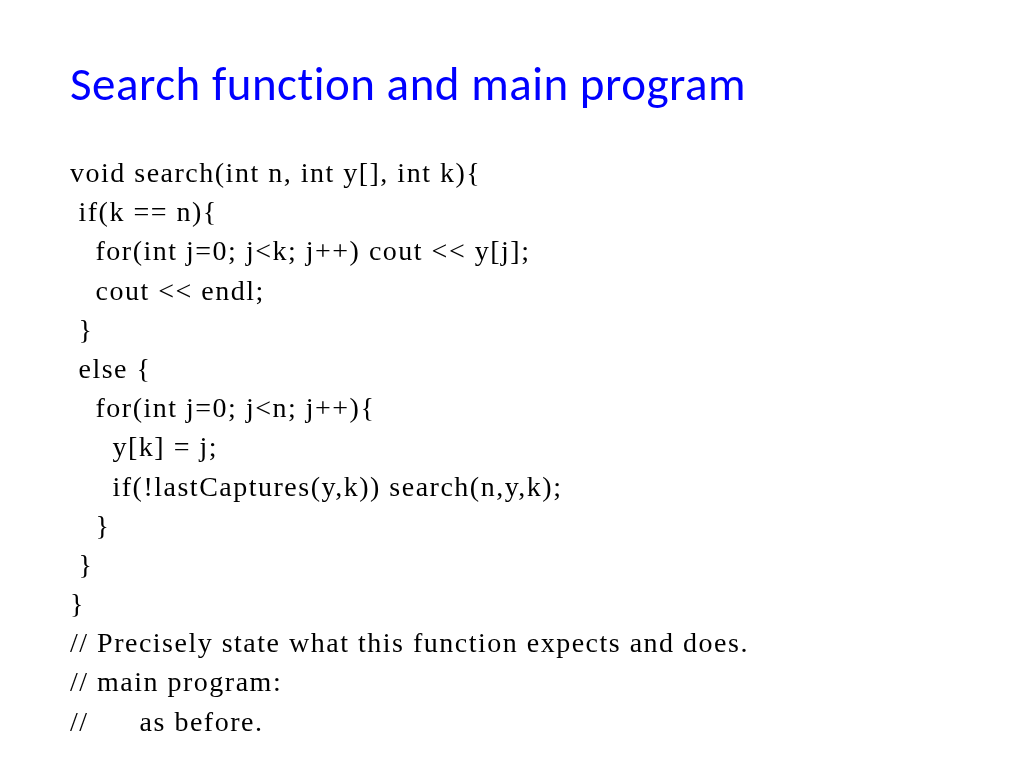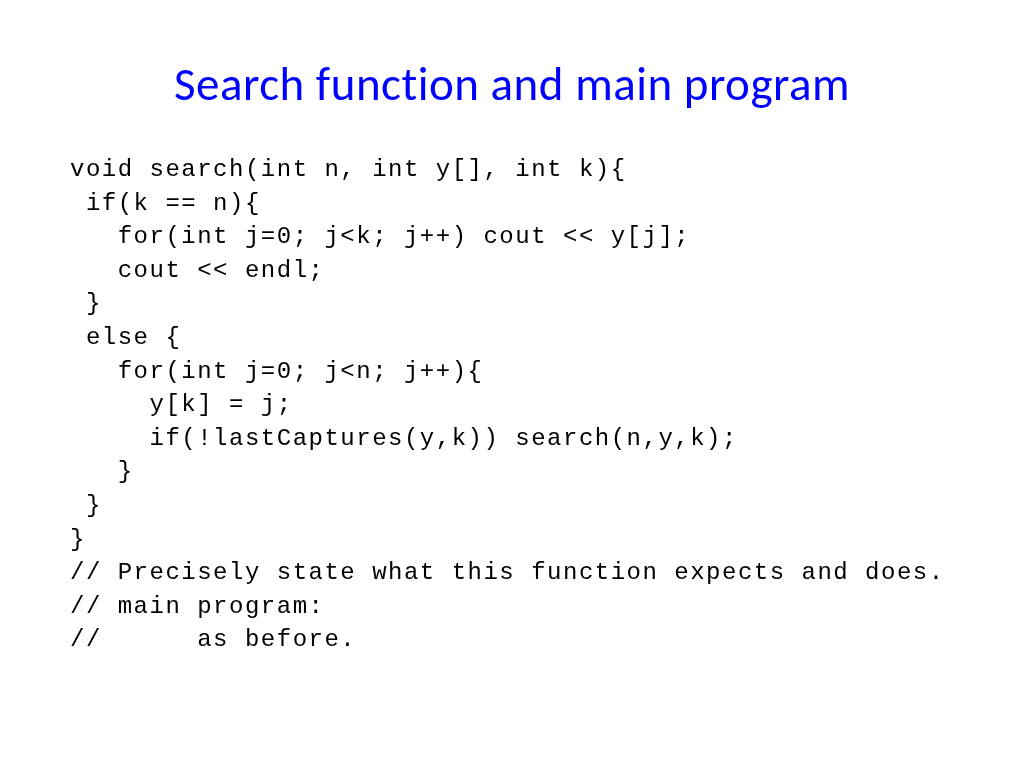--- a/index.html
+++ b/index.html
@@ -18,25 +18,24 @@
       width: 100%;
       height: 100%;
       padding: 55px 70px;
     }
     .title {
       color: #0000ff;
       font-size: 47px;
       font-weight: 400;
       margin-bottom: 40px;
       letter-spacing: 0.5px;
-      text-align: center;
     }
     .code-block {
-      font-family: Liberation Mono, monospace;
-      font-size: 24px;
+      font-family: Liberation Serif, serif;
+      font-size: 28px;
       line-height: 1.4;
       color: #000000;
       white-space: pre;
       letter-spacing: 1.5px;
     }
   </style>
 </head>
 <body>
 
 <div class="slide">

